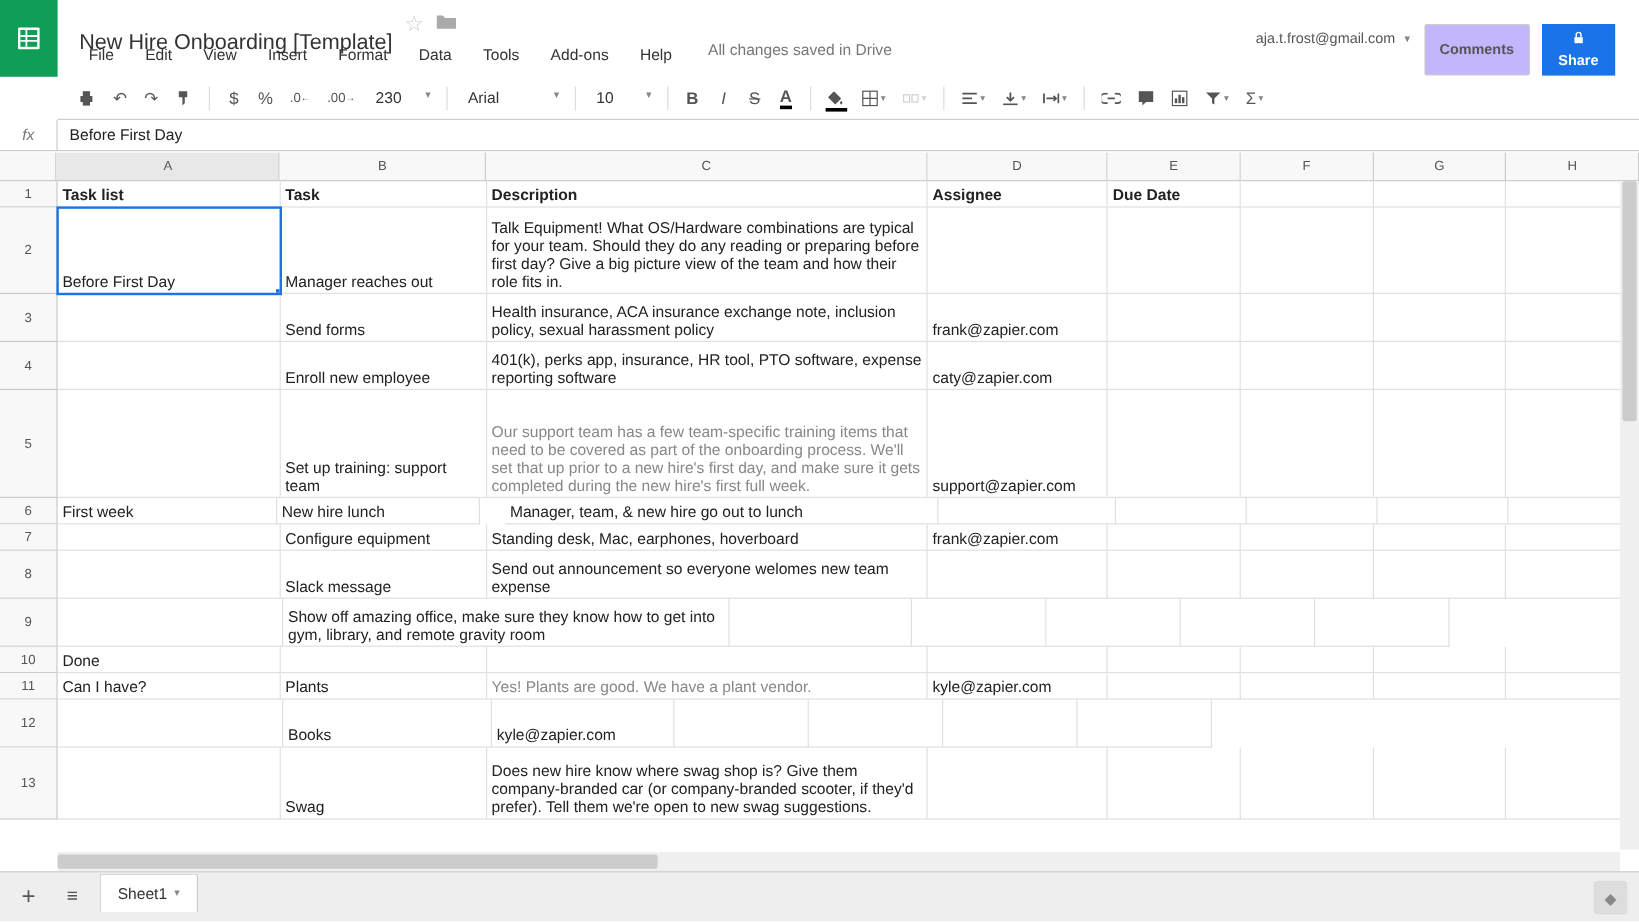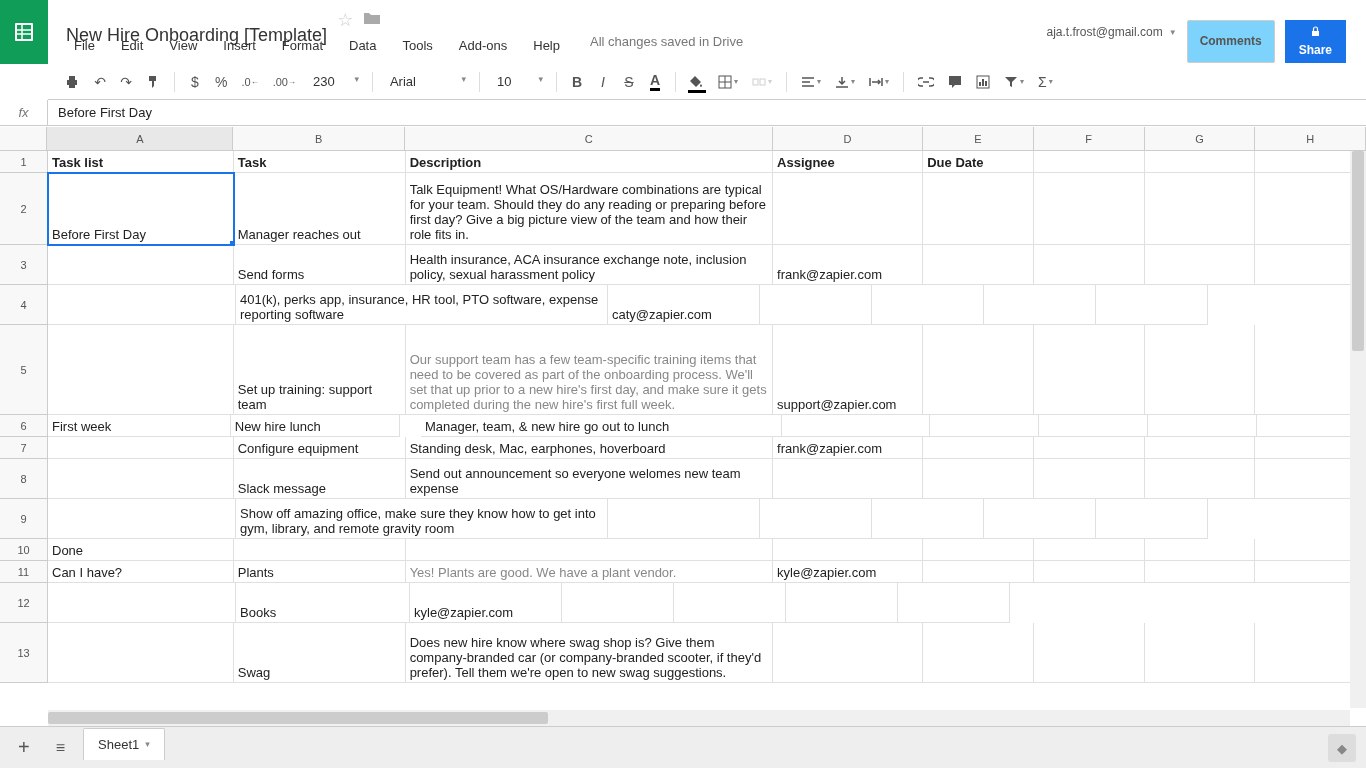--- a/index.html
+++ b/index.html
@@ -12,21 +12,21 @@
 .title-area { flex: 1; padding: 6px 10px 0 18px; }
 .title-row { display: flex; align-items: center; gap: 10px; height: 28px; }
 .doc-title { font-size: 18px; color: #333; margin-top: 31px; }
 .star { color: #ccc; font-size: 18px; cursor: pointer; }
 .folder { color: #aaa; font-size: 16px; cursor: pointer; }
 .menu-row { display: flex; gap: 10px; height: 28px; align-items: flex-start; }
 .menu-item { padding: 4px 8px; font-size: 13px; color: #333; cursor: pointer; border-radius: 2px; }
 .saved { color: #777; font-size: 13px; margin-left: 12px; }
 .header-right { display: flex; align-items: center; gap: 10px; padding-right: 20px; }
 .user-email { font-size: 12px; color: #555; display: flex; align-items: center; gap: 4px; }
-.comments-btn { border: 1px solid #ccc; background: #7dd3fc; padding: 6px 12px; font-size: 12px; font-weight: bold; color: #555; border-radius: 2px; cursor: pointer; }
+.comments-btn { border: 1px solid #ccc; background: #c4b5fd; padding: 6px 12px; font-size: 12px; font-weight: bold; color: #555; border-radius: 2px; cursor: pointer; }
 .share-btn { background: #1a73e8; color: #fff; border: none; padding: 6px 14px; font-size: 12px; font-weight: bold; border-radius: 0; cursor: pointer; display: flex; align-items: center; gap: 6px; flex-direction: column; }
 
 
 .toolbar { height: 36px; border-bottom: 1px solid #ccc; display: flex; align-items: center; padding: 0 10px; gap: 2px; background: #fff; margin-left: 48px; }
 .tb-btn { padding: 4px 6px; color: #555; cursor: pointer; display: flex; align-items: center; justify-content: center; min-width: 24px; height: 24px; font-size: 14px; }
 .tb-sep { width: 1px; height: 20px; background: #ddd; margin: 0 6px; }
 .tb-select { border: 1px solid transparent; padding: 3px 18px 3px 8px; font-size: 13px; color: #333; cursor: pointer; position: relative; min-width: 60px; }
 .tb-select::after { content: "▾"; position: absolute; right: 4px; color: #888; font-size: 9px; }
 .tb-select.wide { min-width: 90px; }
 .underline-a { border-bottom: 3px solid #000; padding-bottom: 0; font-weight: bold; }
@@ -283,20 +283,21 @@
         <div class="cell" style="width: 372px; height: 40px;">Health insurance, ACA insurance exchange note, inclusion policy, sexual harassment policy</div>
         <div class="cell" style="width: 152px; height: 40px;">frank@zapier.com</div>
         <div class="cell" style="width: 112px; height: 40px;"></div>
         <div class="cell" style="width: 112px; height: 40px;"></div>
         <div class="cell" style="width: 112px; height: 40px;"></div>
         <div class="cell" style="width: 112px; height: 40px;"></div>
       </div>
       <div class="row">
         <div class="row-h" style="height: 40px;">4</div>
         <div class="cell" style="width: 188px; height: 40px;"></div>
+        <div class="cell" style="width: 174px; height: 40px;">Enroll new employee</div>
         <div class="cell" style="width: 372px; height: 40px;">401(k), perks app, insurance, HR tool, PTO software, expense reporting software</div>
         <div class="cell" style="width: 152px; height: 40px;">caty@zapier.com</div>
         <div class="cell" style="width: 112px; height: 40px;"></div>
         <div class="cell" style="width: 112px; height: 40px;"></div>
         <div class="cell" style="width: 112px; height: 40px;"></div>
         <div class="cell" style="width: 112px; height: 40px;"></div>
       </div>
       <div class="row">
         <div class="row-h" style="height: 90px;">5</div>
         <div class="cell" style="width: 188px; height: 90px;"></div>

